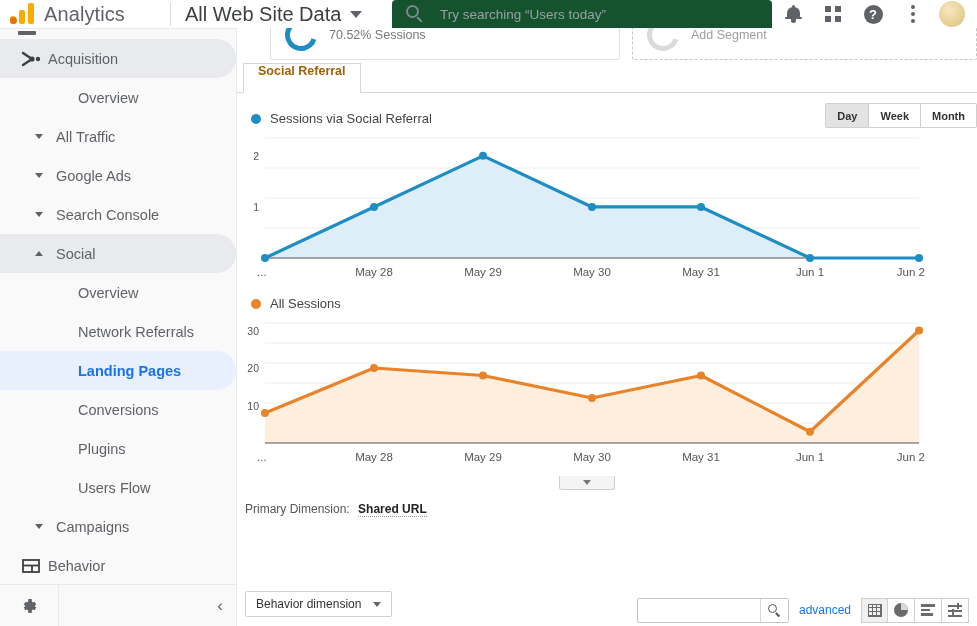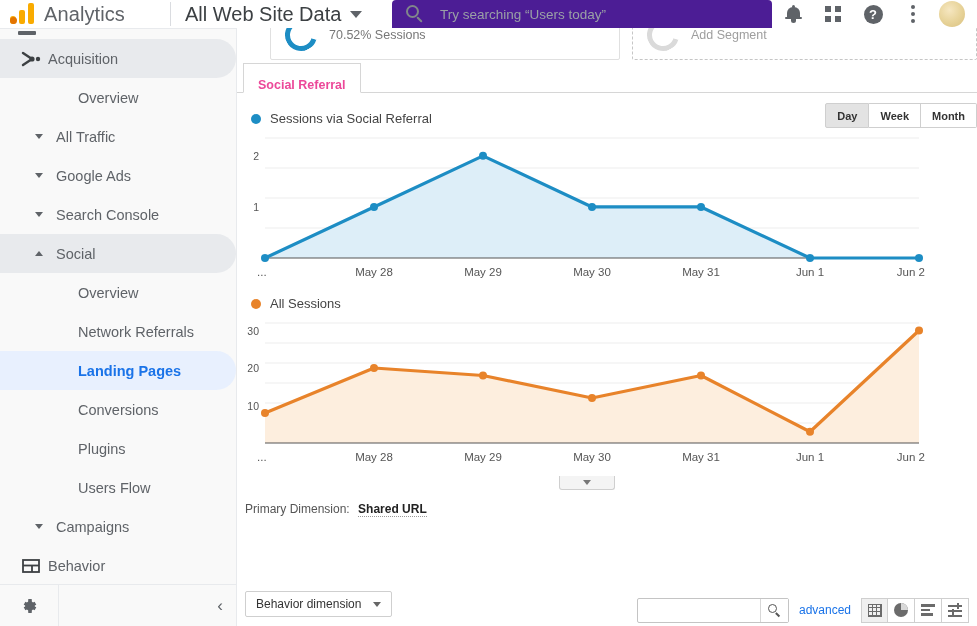--- a/index.html
+++ b/index.html
@@ -34,21 +34,21 @@
     display: flex; align-items: center; font-size: 20px; color: #3c4043;
     cursor: pointer; white-space: nowrap;
   }
   .view-picker .caret {
     margin-left: 9px; width: 0; height: 0;
     border-left: 6px solid transparent; border-right: 6px solid transparent;
     border-top: 7px solid #5f6368;
   }
   .searchbox {
     position: absolute; left: 392px; top: 0; width: 380px; height: 28px;
-    background: #4c1d95; border-radius: 4px 4px 0 0;
+    background: #14532d; border-radius: 4px 4px 0 0;
     display: flex; align-items: center; padding-left: 14px;
   }
   .search-icon { width: 18px; height: 18px; position: relative; flex: none; margin-right: 16px;}
   .search-icon .ring {
     position:absolute; left:0; top:0; width: 13px; height: 13px;
     border: 2px solid #80868b; border-radius: 50%;
   }
   .search-icon .handle {
     position:absolute; left: 11px; top: 11px; width: 7px; height: 2px;
     background: #80868b; transform: rotate(45deg); transform-origin: left center;
@@ -135,22 +135,22 @@
   }
   .donut.grey { border: 5px solid #dadada; border-right-color: #fff; }
   .seg-text { font-size: 12.5px; color: #777; }
   .seg-text.faded { color: #9e9e9e; text-align: right; }
 
   .tabstrip { height: 30px; position: relative; border-bottom: 1px solid #d6d6d6; margin-top: 2px; }
   .tab {
     position: absolute; left: 6px; bottom: -1px; height: 30px;
     padding: 0 14px; background: #fff;
     border: 1px solid #d6d6d6; border-bottom: 1px solid #fff;
-    display: flex; align-items: flex-end;
-    font-size: 12.5px; font-weight: bold; color: #ec4899; cursor: pointer;
+    display: flex; align-items: flex-start;
+    font-size: 12.5px; font-weight: bold; color: #a16207; cursor: pointer;
   }
 
   .chartpanel { position: relative; padding: 0 0 0 0; }
   .gran-group { position: absolute; right: 0px; top: 10px; display: flex; z-index: 5; }
   .gran-btn {
     height: 25px; padding: 0 11px; display: flex; align-items: center;
     font-size: 11px; font-weight: bold; color: #333;
     border: 1px solid #cfcfcf; border-left: none; background: #fff; cursor: pointer;
   }
   .gran-btn:first-child { border-left: 1px solid #cfcfcf; border-radius: 2px 0 0 2px; }

